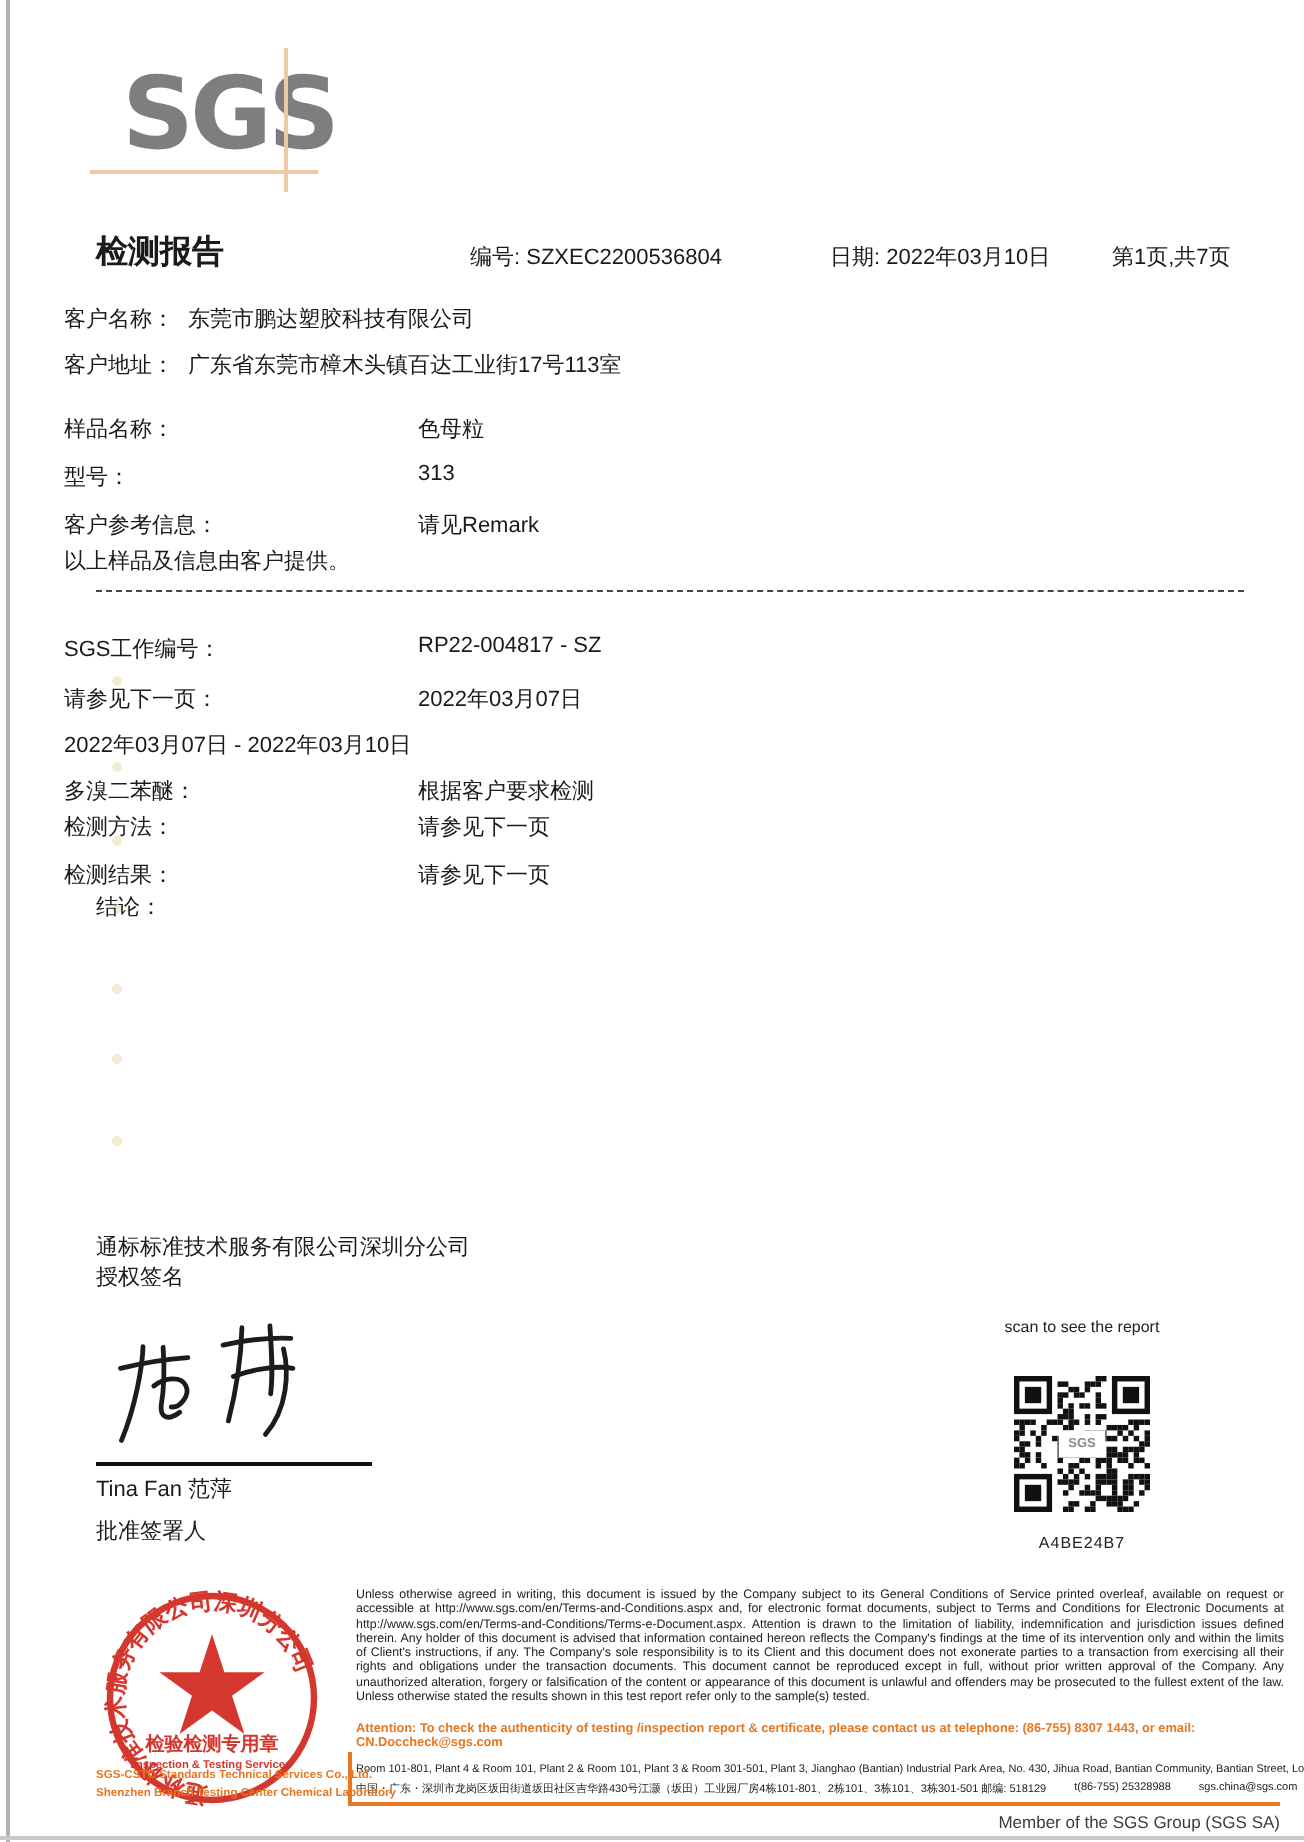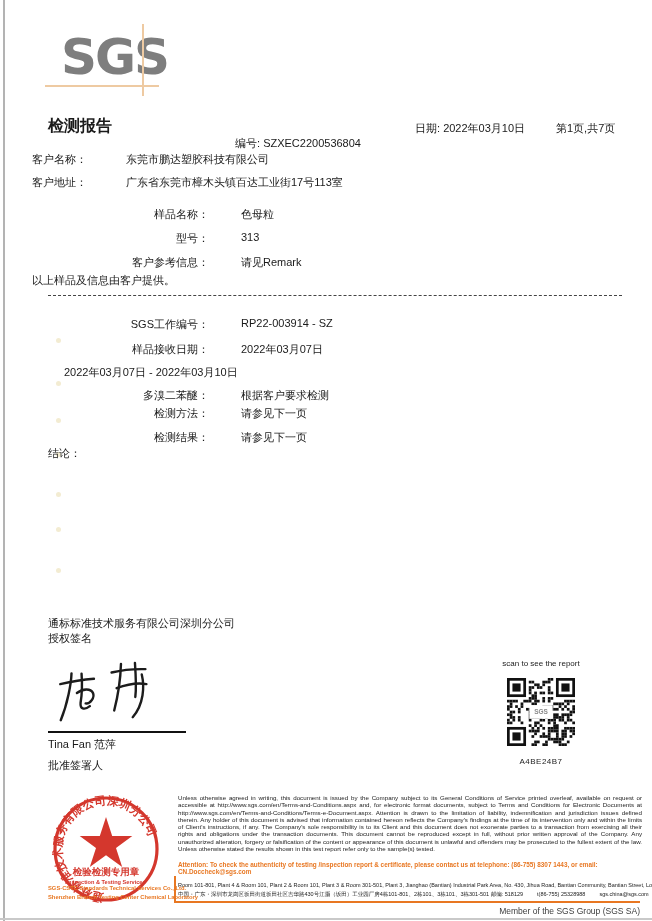--- a/index.html
+++ b/index.html
@@ -14,50 +14,50 @@
 
   
   .logo-wrap { position:absolute; left:45px; top:26px; width:130px; height:72px; }
   .logo-text { position:absolute; left:16px; top:2px; font-size:50px; font-weight:bold; color:#7e7e7e; letter-spacing:-2px; font-family:"DejaVu Sans","Liberation Sans",sans-serif; }
   .logo-hline { position:absolute; left:0; top:59px; width:114px; height:2px; background:#eecaa2; }
   .logo-vline { position:absolute; left:97px; top:-2px; width:2px; height:72px; background:#eecaa2; }
 
   
   .report-title { position:absolute; left:48px; top:116px; font-size:16px; font-weight:bold; }
   .hdr { position:absolute; top:121px; font-size:11px; }
-  .hdr-no { left:235px;margin-top:15px; }
+  .hdr-no { left:235px; }
   .hdr-date { left:415px; }
   .hdr-page { left:556px; }
 
   .row { position:absolute; left:32px; font-size:11px; display:flex; }
   .row .lbl { flex:0 0 auto; }
   .lblw-s { width:62px; }
-  .lblw-l { width:177px;text-align:right; }
-  .val { white-space:nowrap;margin-left:32px; }
+  .lblw-l { width:177px; }
+  .val { white-space:nowrap; }
 
   .dashed-sep { position:absolute; left:48px; top:295px; width:574px; border-top:1px dashed #444; }
 
   .conclusion-row { position:absolute; left:48px; top:446px; font-size:11px; display:flex; }
   .conclusion-row .lbl { width:177px; flex:0 0 auto; }
   .conclusion-text { width:422px; line-height:18px; }
 
   
   .wm-dot { position:absolute; width:5px; height:5px; border-radius:50%; background:#f3ecd2; left:56px; }
 
   
   .sig-company { position:absolute; left:48px; top:616px; font-size:11px; }
   .sig-auth { position:absolute; left:48px; top:631px; font-size:11px; }
   .sig-svg { position:absolute; left:55px; top:658px; }
   .sig-line { position:absolute; left:48px; top:731px; width:138px; height:2px; background:#111; }
   .sig-name { position:absolute; left:48px; top:737px; font-size:11px; }
   .sig-role { position:absolute; left:48px; top:758px; font-size:11px; }
 
   
   .qr-block { position:absolute; left:495px; top:659px; width:92px; text-align:center; }
-  .qr-caption { font-size:8px; color:#222; margin-bottom:10px; }
+  .qr-caption { font-size:8px; color:#222; margin-bottom:20px; }
   .qr-box { width:68px; height:68px; margin:0 auto; position:relative; }
   .qr-code-text { font-size:8px; color:#222; margin-top:11px; letter-spacing:0.5px; }
 
   
   .legal { position:absolute; left:178px; top:794px; width:464px; font-size:6.2px; line-height:7.3px; text-align:justify; color:#222; }
   .attention { position:absolute; left:178px; top:861px; width:464px; font-size:6.4px; line-height:7.2px; font-weight:bold; color:#e87722; }
   .addr-row { position:absolute; left:178px; font-size:5.5px; color:#222; white-space:nowrap; display:flex; }
   .addr-en { top:882px; }
   .addr-cn { top:891px; }
   .addr-gap { display:inline-block; width:14px; }
@@ -122,24 +122,24 @@
   <span class="val">请见Remark</span>
 </div>
 <div class="row" style="top:273px">
   <span>以上样品及信息由客户提供。</span>
 </div>
 
 <div class="dashed-sep"></div>
 
 <div class="row" style="top:317px">
   <span class="lbl lblw-l">SGS工作编号：</span>
-  <span class="val">RP22-003914 - SZ</span>
+  <span class="val">RP22-004817 - SZ</span>
 </div>
 <div class="row" style="top:342px">
-  <span class="lbl lblw-l">样品接收日期：</span>
+  <span class="lbl lblw-l">请参见下一页：</span>
   <span class="val">2022年03月07日</span>
 </div>
 <div class="row" style="top:365px">
   <span class="val">2022年03月07日 - 2022年03月10日</span>
 </div>
 <div class="row" style="top:388px">
   <span class="lbl lblw-l">多溴二苯醚：</span>
   <span class="val">根据客户要求检测</span>
 </div>
 <div class="row" style="top:406px">

